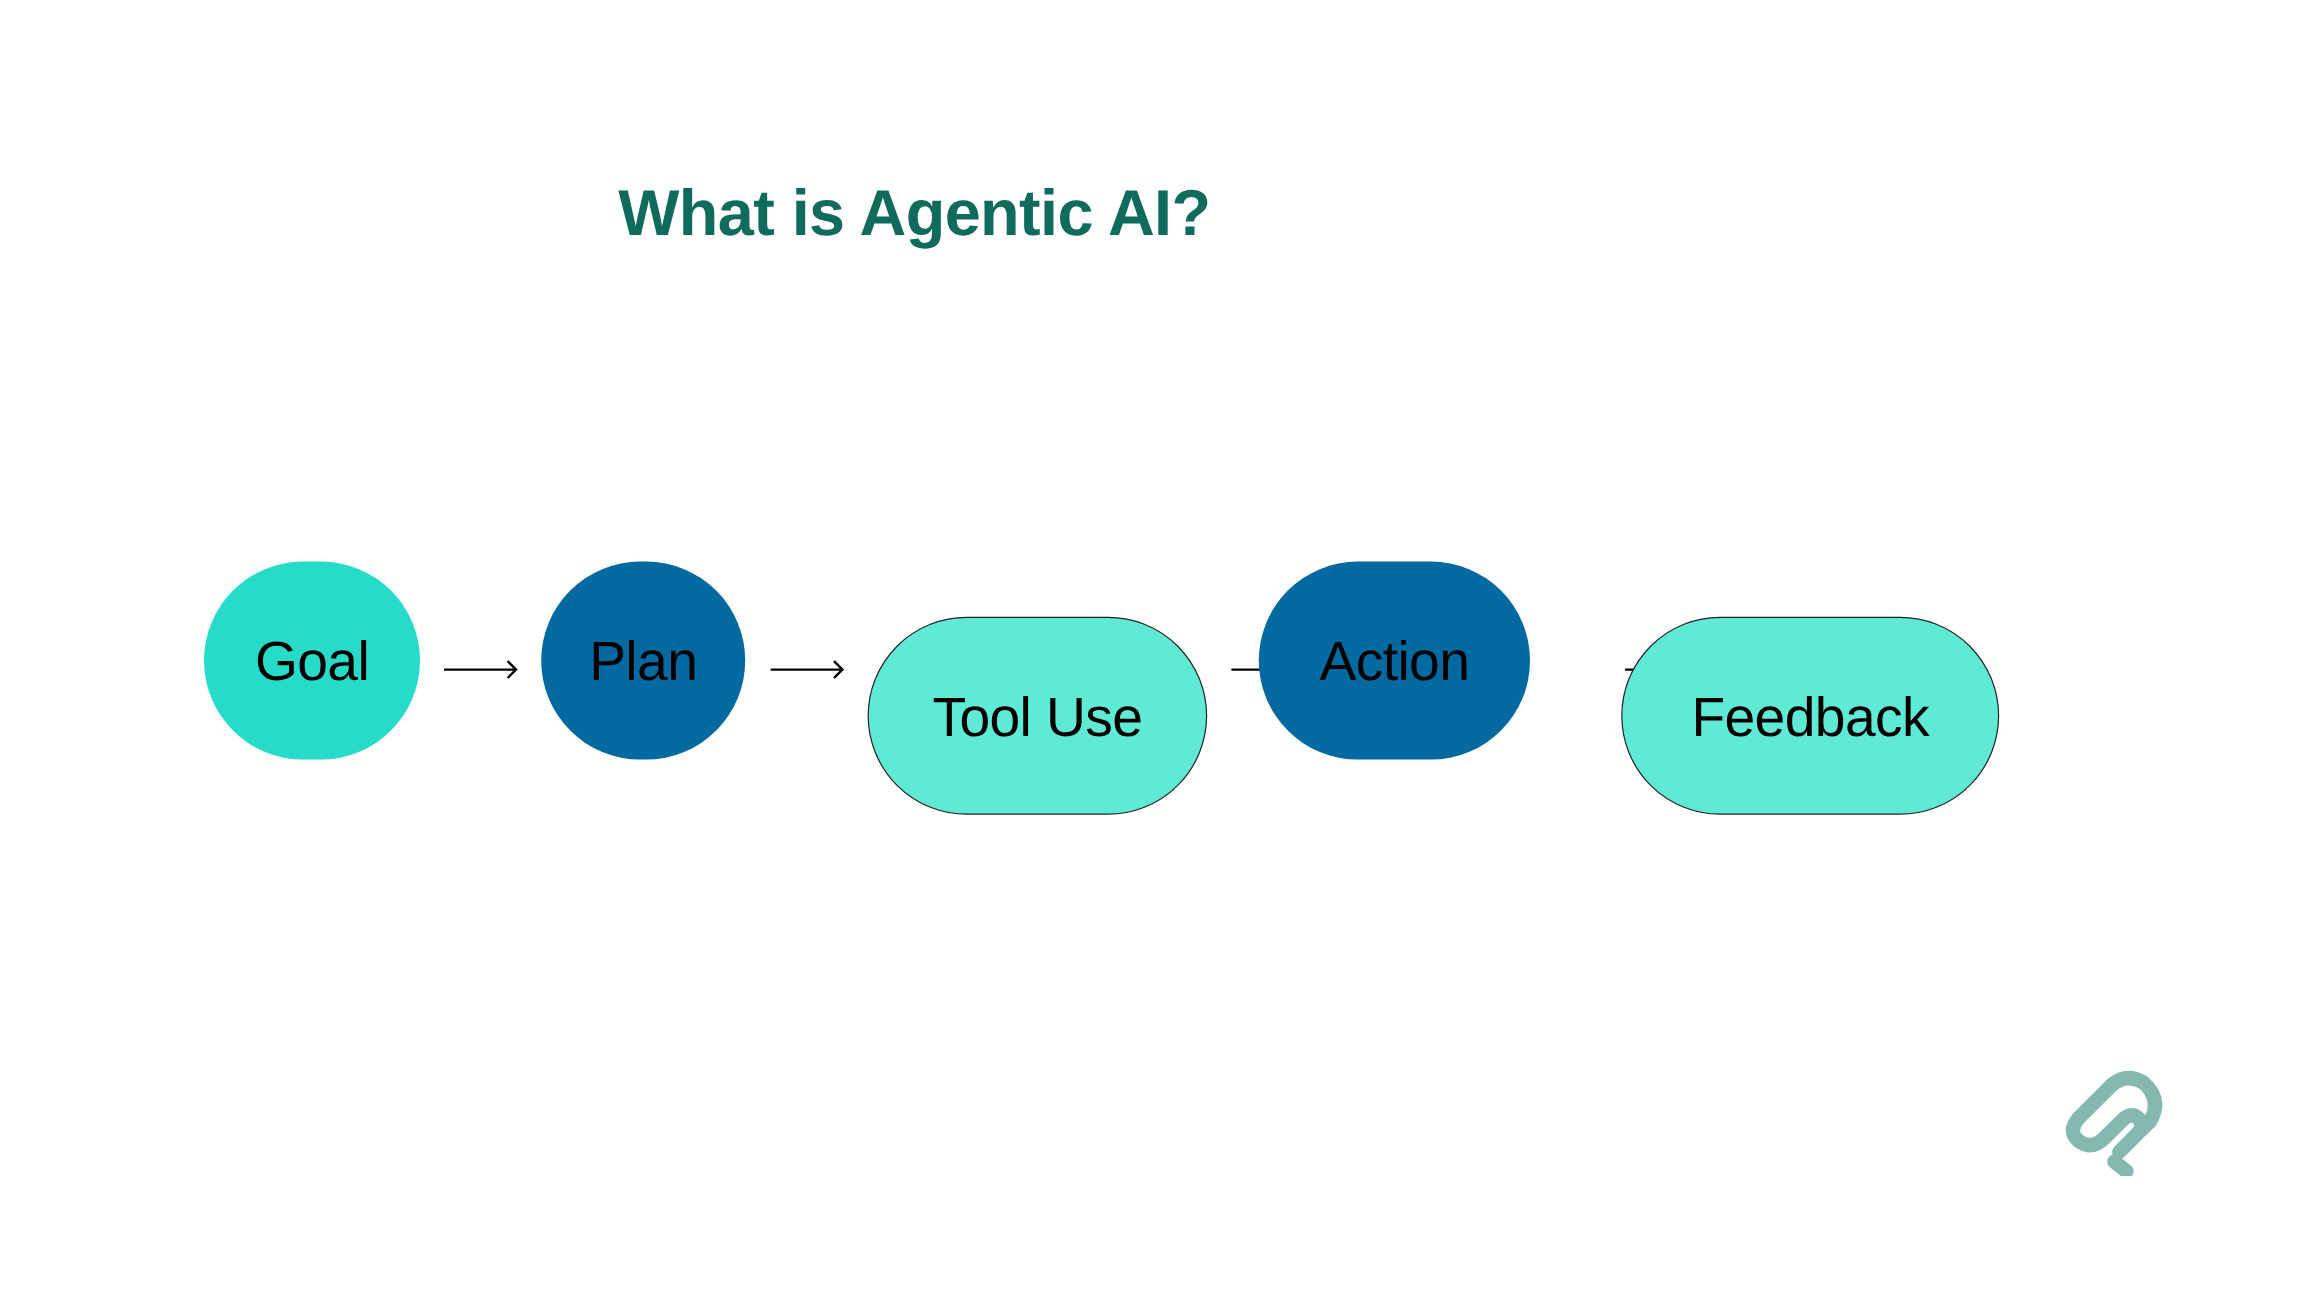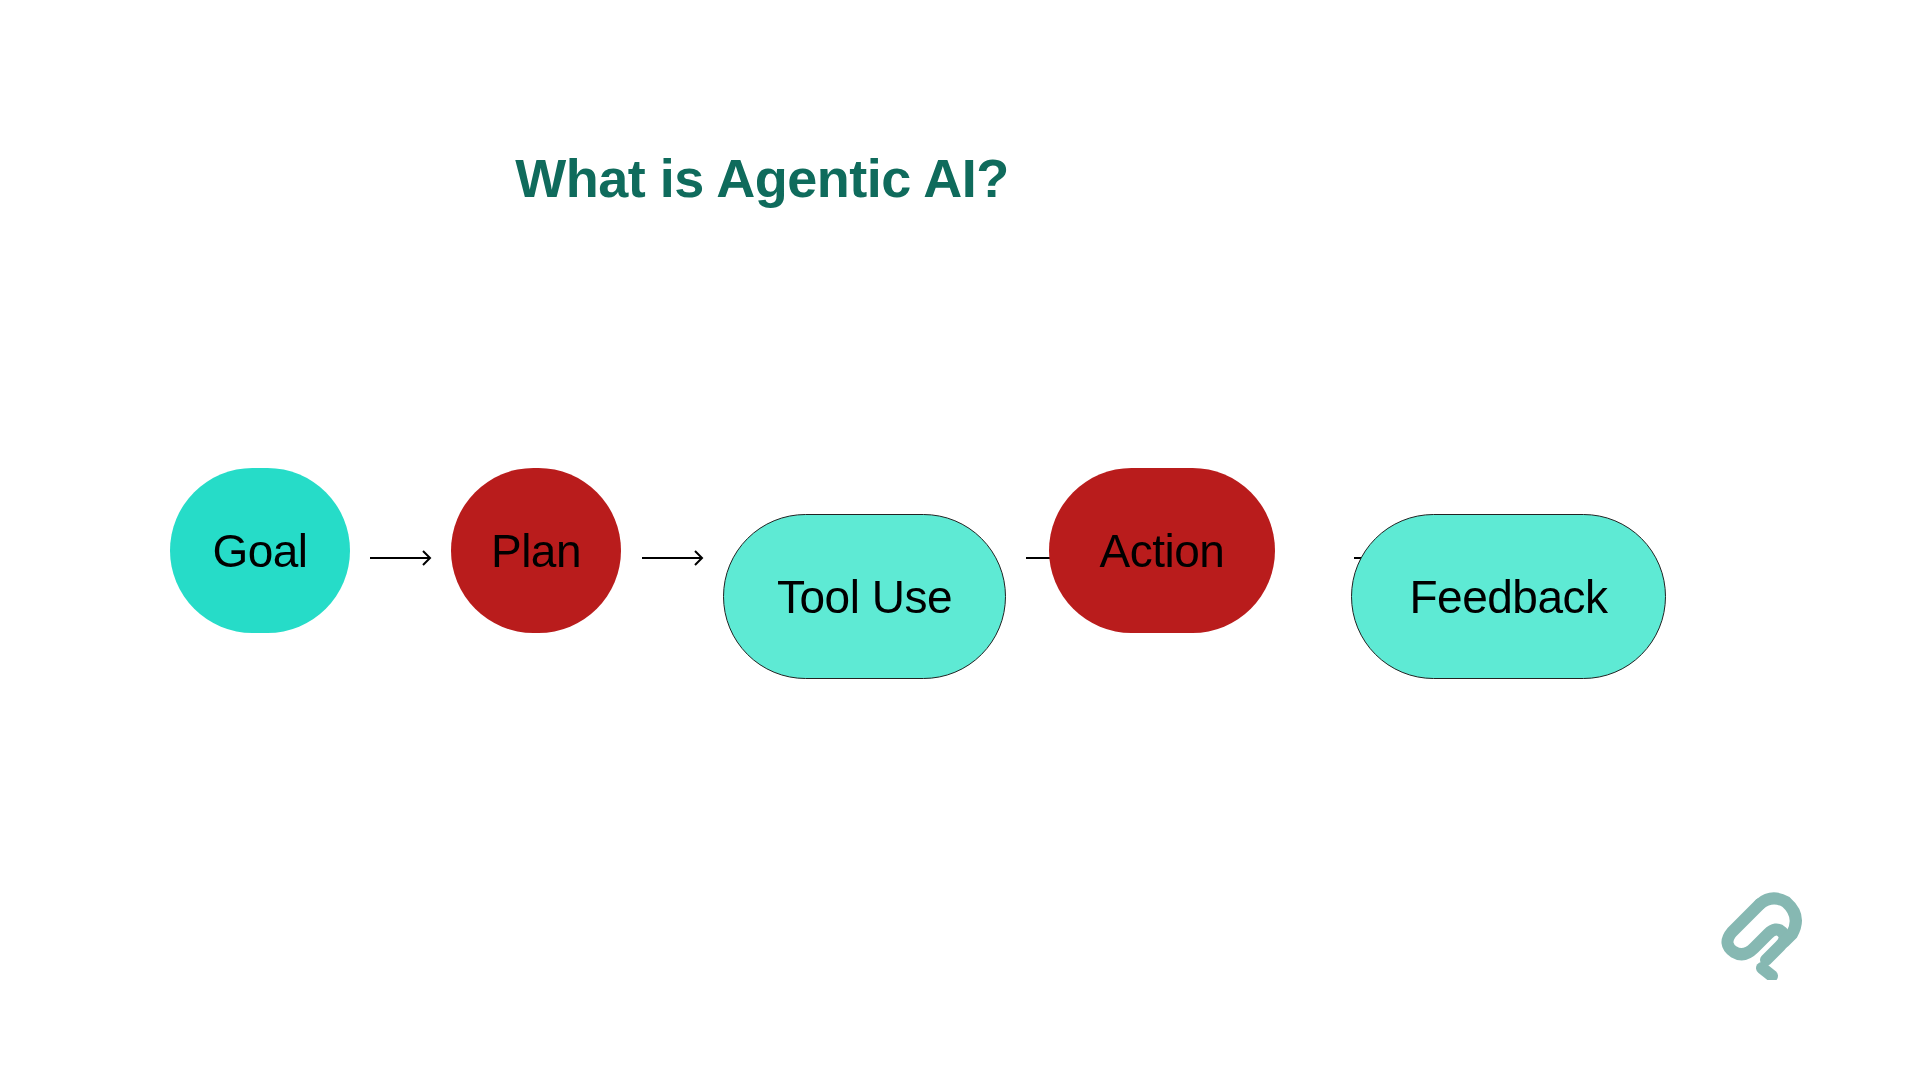--- a/index.html
+++ b/index.html
@@ -12,21 +12,21 @@
     font-size: 54px; font-weight: 700; color: #0f6b5c; letter-spacing: -0.5px;
     line-height: 64px;
   }
   .node {
     position: absolute; top: 468px; height: 165px;
     display: flex; align-items: center; justify-content: center;
     border-radius: 83px; box-sizing: border-box;
     font-size: 46px; font-weight: 400; color: #000000; letter-spacing: -0.5px;
   }
   .node.filled-strong { background: #26dcc8; }
-  .node.filled-soft { background: #b91c1c; }
+  .node.filled-soft { background: #0369a1; }
   .node.outlined { background: #5eead4; border: 1.5px solid #222222; margin-top: 46px; }
   .arrow { position: absolute; top: 548px; width: 62px; height: 20px; }
   .logo { position: absolute; left: 1712px; top: 890px; width: 92px; height: 90px; }
 </style>
 </head>
 <body>
 
 <div class="title">What is Agentic AI?</div>
 
 <div class="node filled-strong" style="left:170px; width:180px;">

